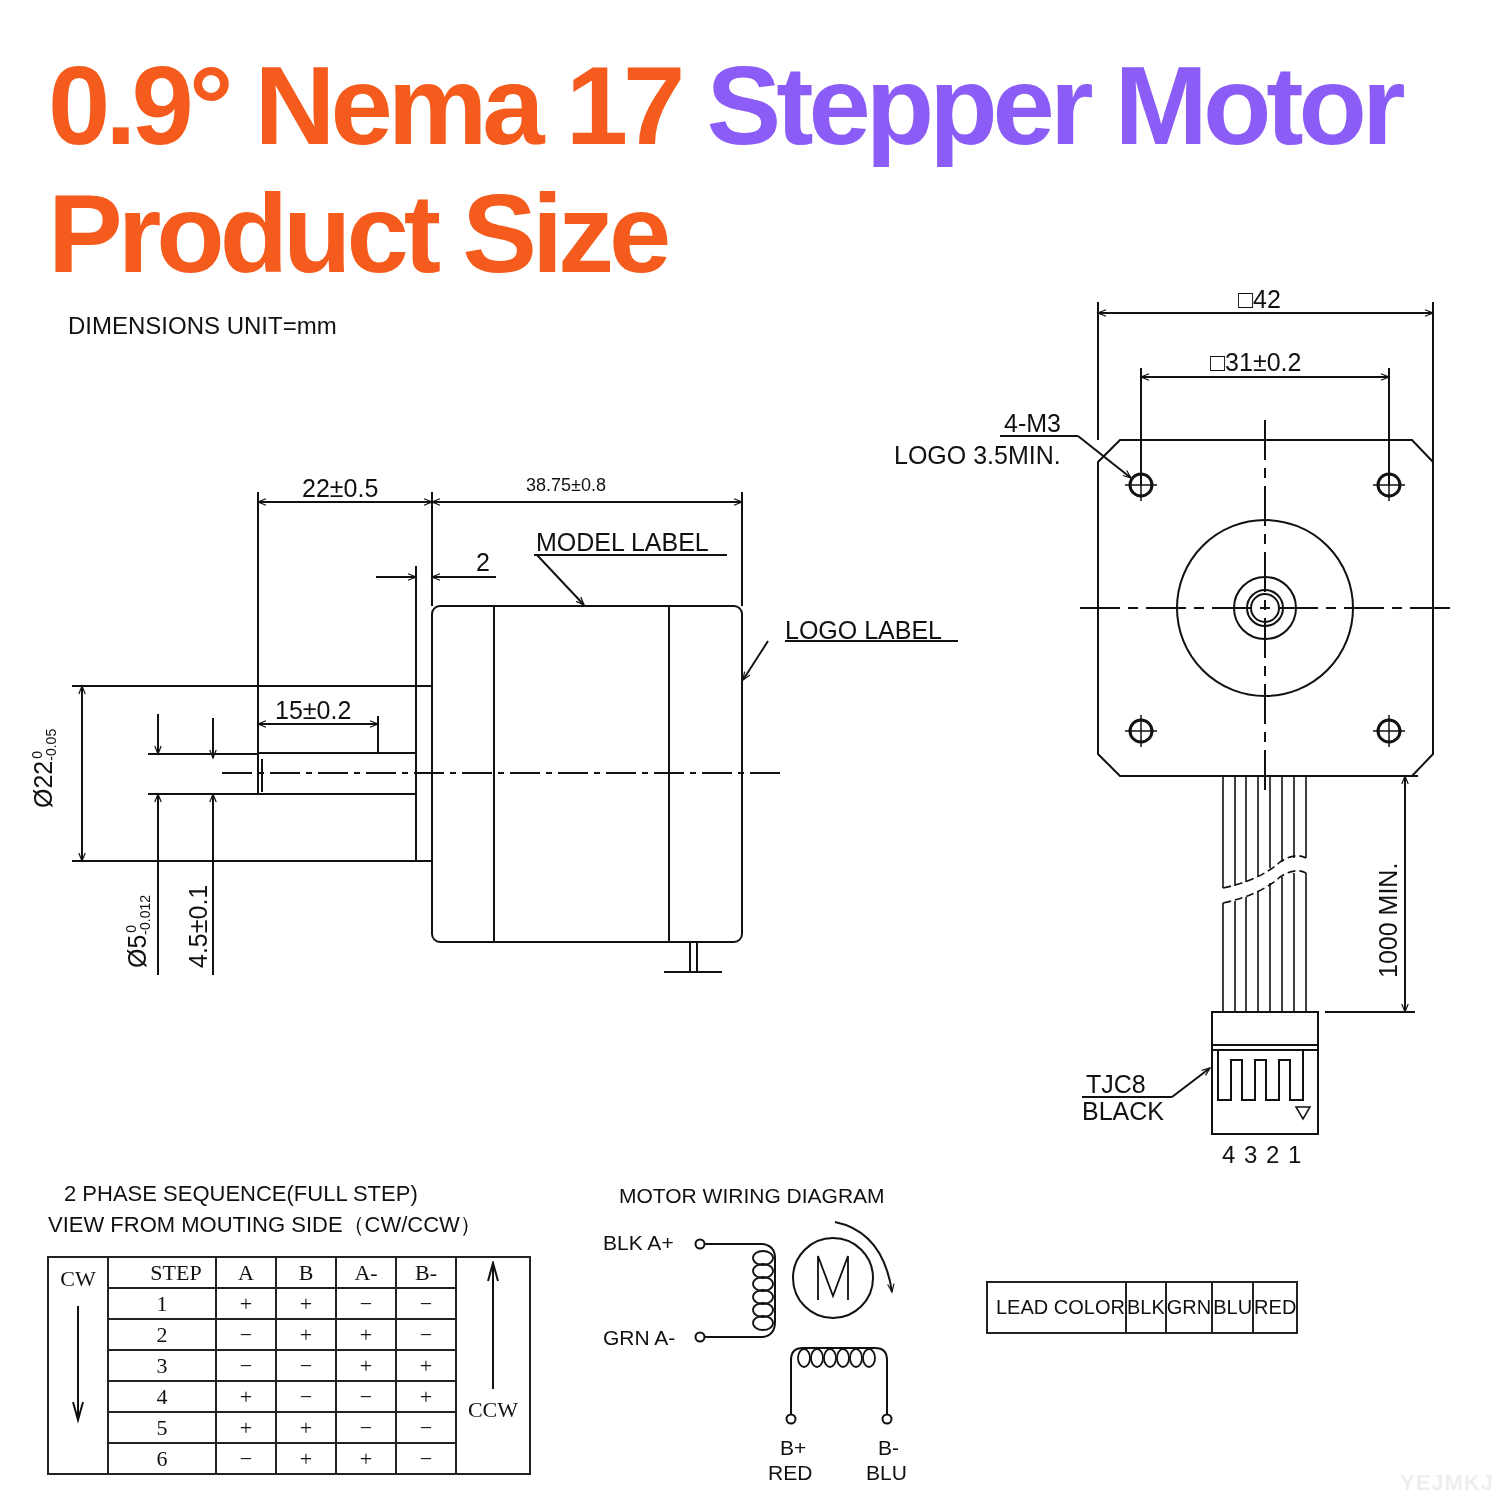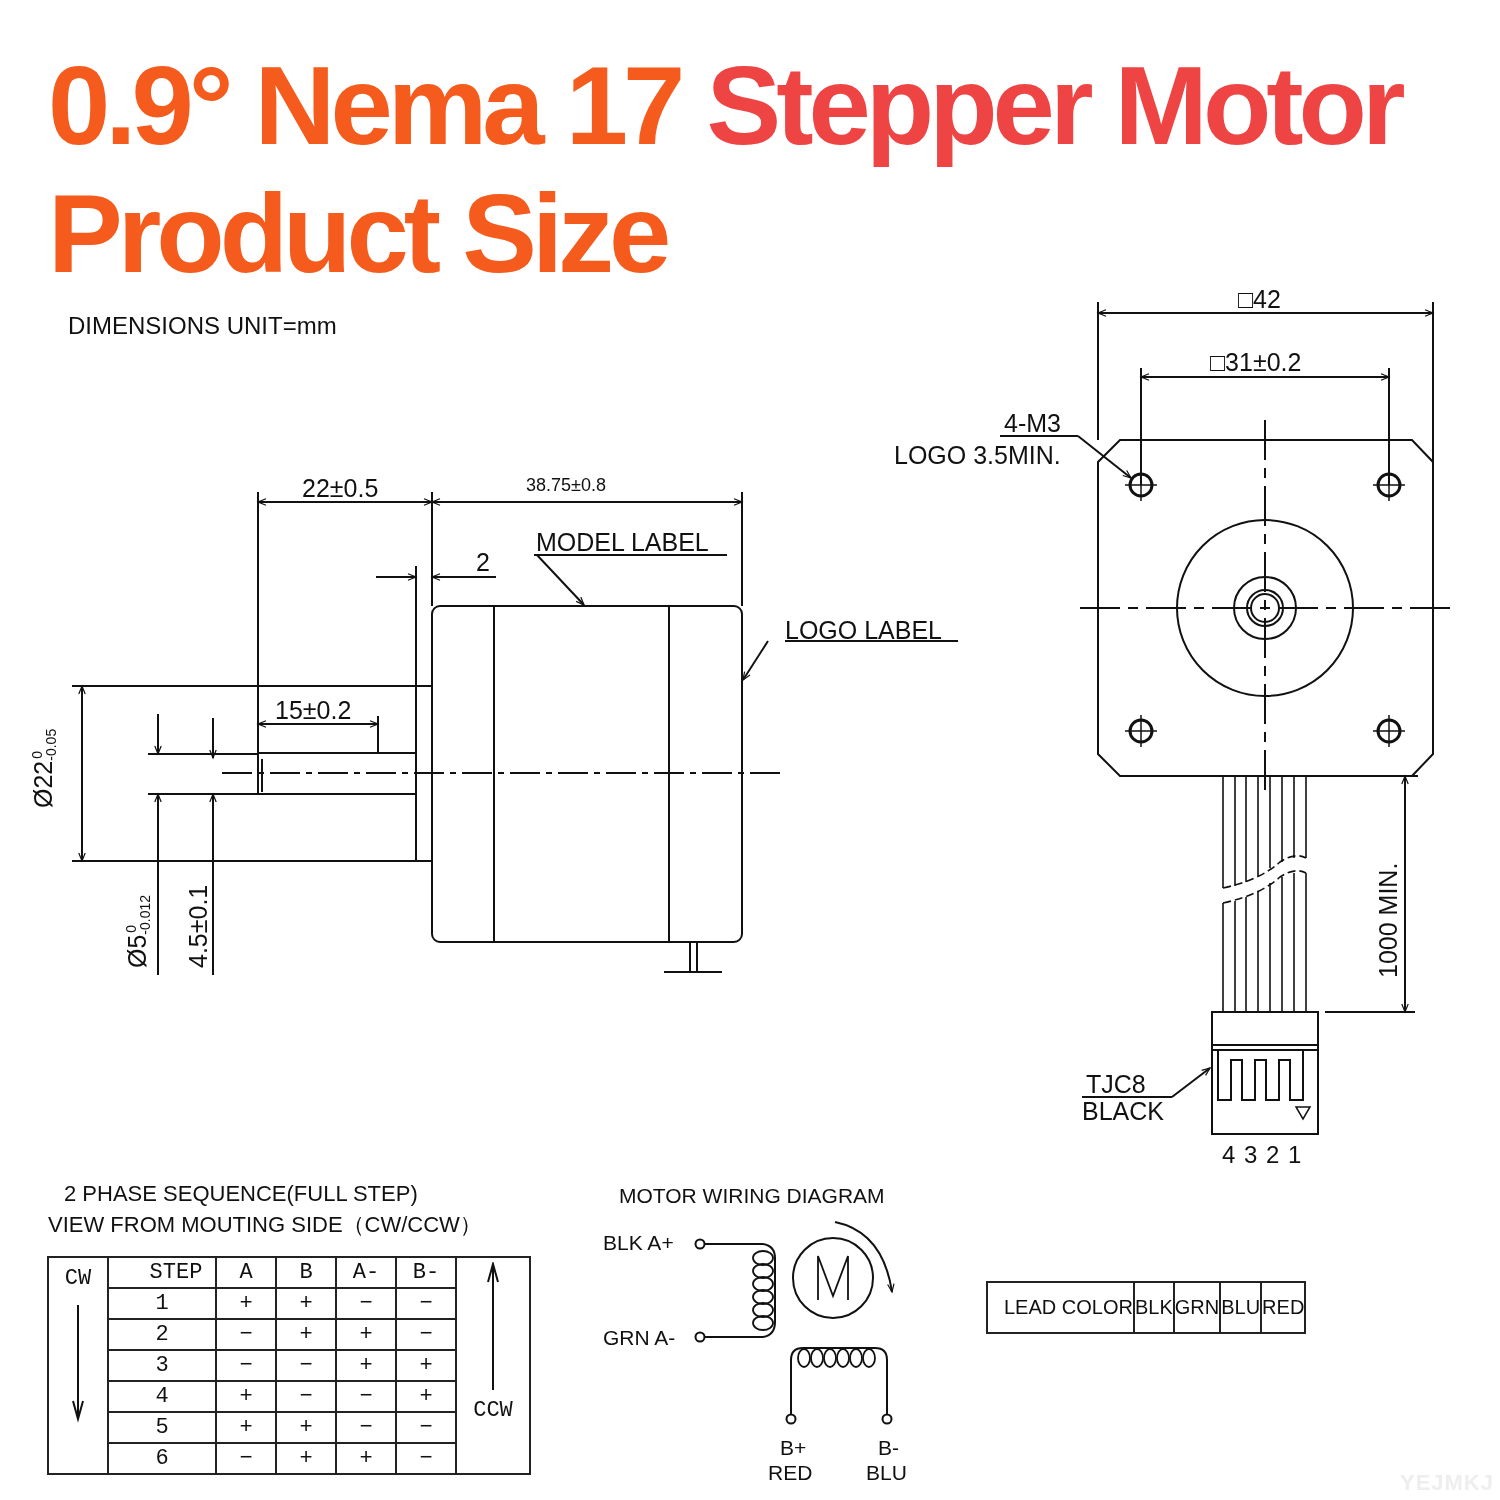--- a/index.html
+++ b/index.html
@@ -3,26 +3,26 @@
 <meta charset="utf-8">
 <style>
   html, body { margin: 0; padding: 0; background: #ffffff; }
   body { width: 1500px; height: 1500px; position: relative; overflow: hidden;
          font-family: "Liberation Sans", sans-serif; color: #111; }
   .title-line { position: absolute; left: 48px; font-family: "Liberation Sans", sans-serif;
                 font-weight: 700; letter-spacing: -5px; white-space: nowrap; line-height: 1; }
   #title1 { top: 50px; font-size: 112px; }
   #title2 { top: 178px; font-size: 112px; }
   .orange { color: #F45B1C; }
-  .black { color: #ef4444; }
+  .black { color: #8b5cf6; }
   .lbl { position: absolute; font-family: "Liberation Sans", sans-serif; color: #111;
          white-space: nowrap; line-height: 1; }
   svg.drawing { position: absolute; left: 0; top: 0; }
   table.seq { position: absolute; left: 47px; top: 1256px; border-collapse: collapse;
-              font-family: Liberation Mono, monospace; font-size: 22px; }
+              font-family: Liberation Serif, serif; font-size: 22px; }
   table.seq td { border: 2.5px solid #222; text-align: center; height: 29px; padding: 0; }
   table.conn { position: absolute; left: 986px; top: 1281px; border-collapse: collapse;
                font-family: "Liberation Sans", sans-serif; font-size: 20px; }
   table.conn td { border: 2px solid #222; height: 49px; text-align: center; padding: 0; }
   .watermark { position: absolute; right: 6px; bottom: 4px; font-size: 22px; font-weight: 700;
                color: #eeeeee; letter-spacing: 1px; }
 </style>
 </head>
 <body>
 
@@ -294,21 +294,21 @@
 <div class="lbl" style="left:603px; top:1232px; font-size:21px;">BLK  A+</div>
 <div class="lbl" style="left:603px; top:1327px; font-size:21px;">GRN  A-</div>
 <div class="lbl" style="left:780px; top:1437px; font-size:21px;">B+</div>
 <div class="lbl" style="left:768px; top:1462px; font-size:21px;">RED</div>
 <div class="lbl" style="left:878px; top:1437px; font-size:21px;">B-</div>
 <div class="lbl" style="left:866px; top:1462px; font-size:21px;">BLU</div>
 
 <table class="conn">
   <tbody>
   <tr>
-    <td style="text-align:left; padding-left:16px;">LEAD COLOR</td>
+    <td style="text-align:left; padding-left:8px;">LEAD COLOR</td>
     <td>BLK</td>
     <td>GRN</td>
     <td>BLU</td>
     <td>RED</td>
   </tr>
 </tbody>
   </table>
 
 <div class="watermark">YEJMKJ</div>
 

